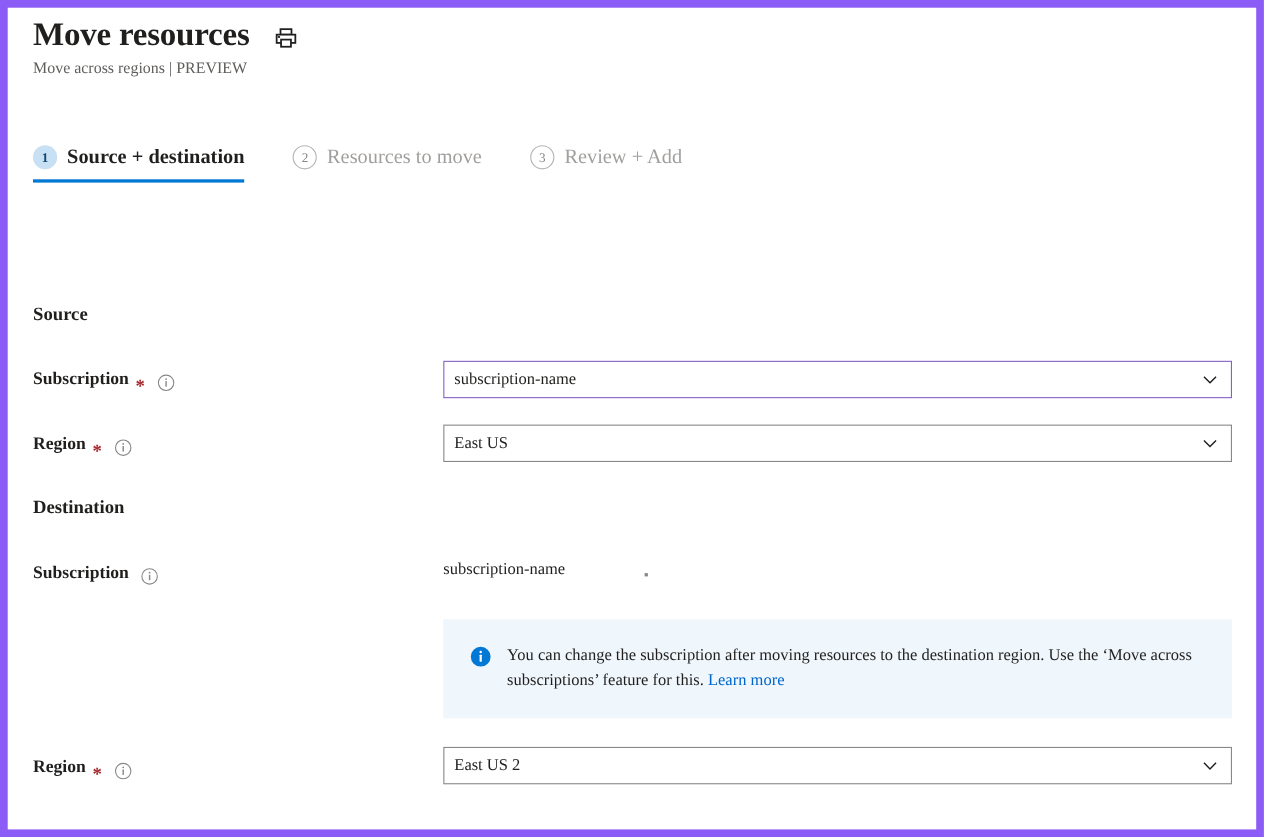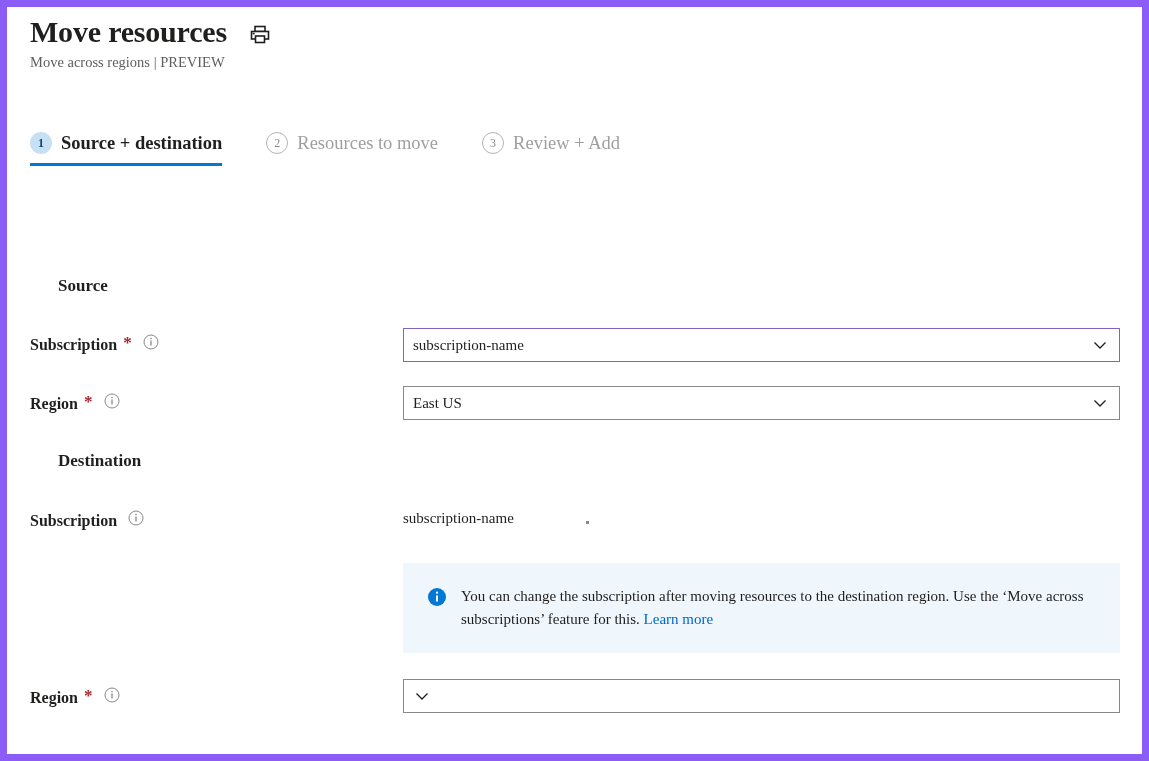--- a/index.html
+++ b/index.html
@@ -137,27 +137,26 @@
   }
 
   
   .section-head {
     position: absolute;
     left: 23px;
     font-size: 17px;
     font-weight: 600;
     color: #201f1e;
     line-height: 22px;
-    margin-left: 28px;
   }
   .field-label {
     position: absolute;
     left: 23px;
     display: flex;
-    align-items: flex-start;
+    align-items: flex-end;
     font-size: 16px;
     line-height: 22px;
     color: #201f1e;
     font-weight: 600;
   }
   .req {
     color: #a4262c;
     margin-left: 6px;
     font-size: 17px;
     line-height: 14px;
@@ -361,20 +360,21 @@
     <span class="req">*</span>
     <span class="info-icon">
       <svg width="16" height="16" viewBox="0 0 16 16" aria-hidden="true">
         <circle cx="8" cy="8" r="7" fill="none" stroke="#8a8886" stroke-width="1"></circle>
         <circle cx="8" cy="4.6" r="0.8" fill="#8a8886"></circle>
         <rect x="7.35" y="6.5" width="1.3" height="5" fill="#8a8886"></rect>
       </svg>
     </span>
   </div>
   <div class="select-box" style="top:672px;">
+    <span class="value">East US 2</span>
     <span class="chev">
       <svg width="18" height="18" viewBox="0 0 18 18" aria-hidden="true">
         <path d="M3.5 6.5 L9 12 L14.5 6.5" fill="none" stroke="#201f1e" stroke-width="1.3"></path>
       </svg>
     </span>
   </div>
 
 </div>
 
 </body></html>

